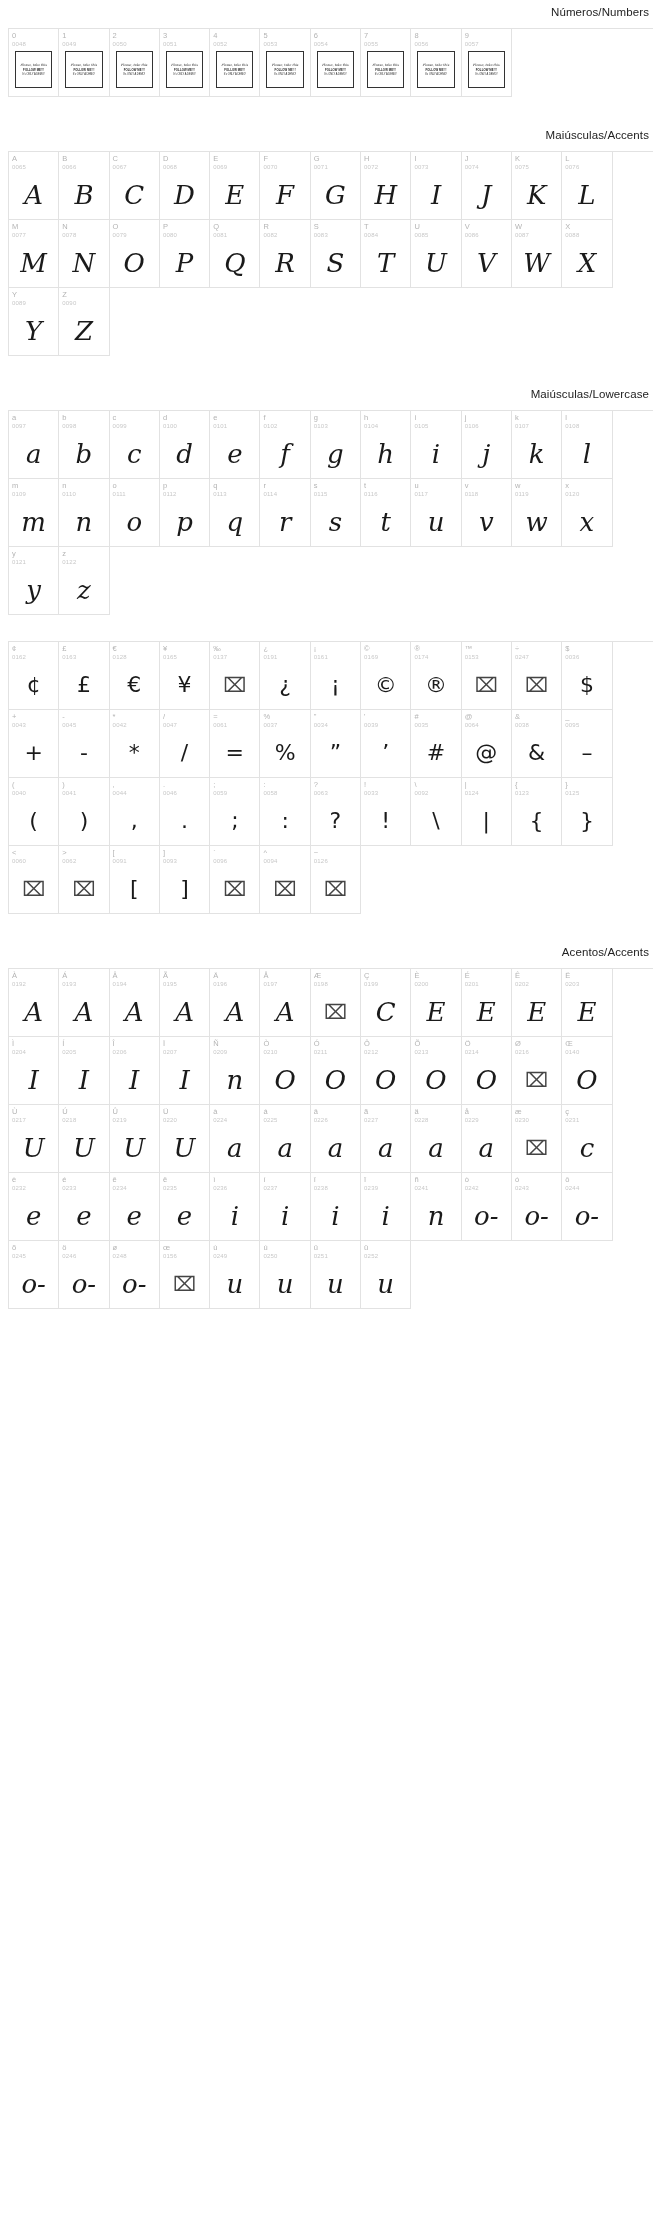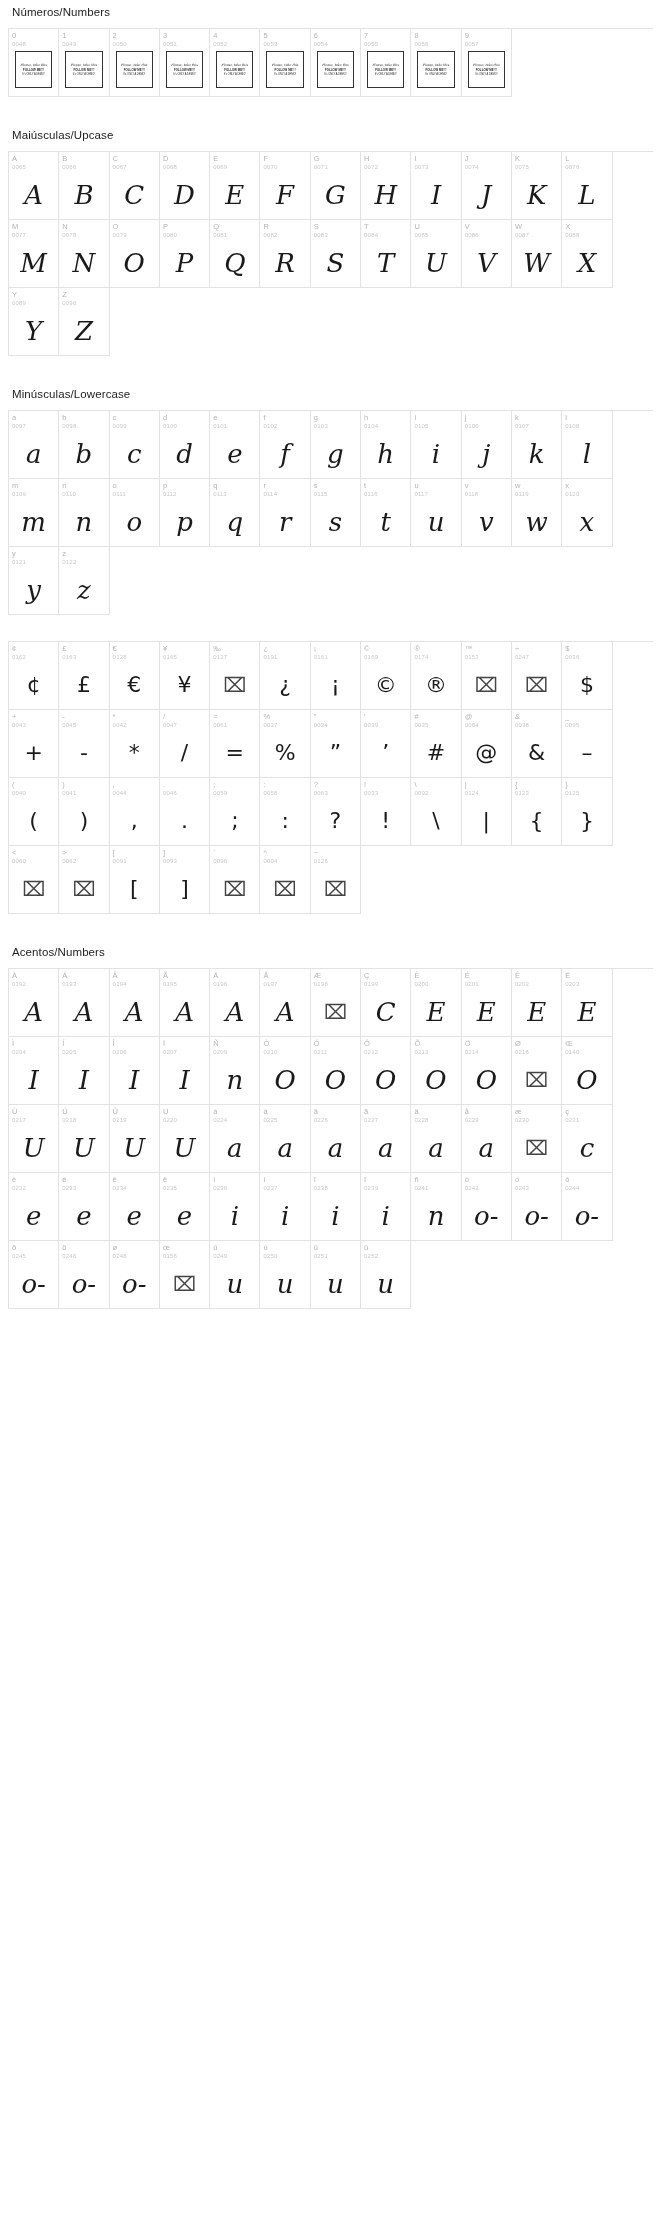--- a/index.html
+++ b/index.html
@@ -13,20 +13,21 @@
     width: 661px;
     min-height: 2238px;
     position: relative;
   }
   .page {
     width: 661px;
     padding: 0 8px;
   }
   .section {
     margin-bottom: 10px;
+    text-align: right;
   }
   .section-title {
     font-size: 11.5px;
     color: #222;
     padding: 6px 4px 10px 4px;
     letter-spacing: 0.1px;
   }
   .grid {
     display: flex;
     flex-wrap: wrap;
@@ -221,21 +222,21 @@
             <div class="numglyph">
               <div class="l1">Please, take this</div>
               <div class="l2">FOLLOW ME!!!</div>
               <div class="l3">It's ONLY A DEMO!</div>
             </div>
           </div>
         </div>
         <div class="spacer"></div>
       </div>
       <div class="section">
-        <div class="section-title">Maiúsculas/Upcase</div>
+        <div class="section-title">Maiúsculas/Accents</div>
         <div class="grid">
           <div class="cell">
             <div class="char-name">A</div>
             <div class="char-code">0065</div>
             <div class="glyph">A</div>
           </div>
           <div class="cell">
             <div class="char-name">B</div>
             <div class="char-code">0066</div>
             <div class="glyph">B</div>
@@ -357,21 +358,21 @@
           </div>
           <div class="cell">
             <div class="char-name">Z</div>
             <div class="char-code">0090</div>
             <div class="glyph">Z</div>
           </div>
         </div>
         <div class="spacer"></div>
       </div>
       <div class="section">
-        <div class="section-title">Minúsculas/Lowercase</div>
+        <div class="section-title">Maiúsculas/Lowercase</div>
         <div class="grid">
           <div class="cell">
             <div class="char-name">a</div>
             <div class="char-code">0097</div>
             <div class="glyph">a</div>
           </div>
           <div class="cell">
             <div class="char-name">b</div>
             <div class="char-code">0098</div>
             <div class="glyph">b</div>
@@ -713,21 +714,21 @@
           </div>
           <div class="cell">
             <div class="char-name">~</div>
             <div class="char-code">0126</div>
             <div class="glyph box">⌧</div>
           </div>
         </div>
         <div class="spacer"></div>
       </div>
       <div class="section">
-        <div class="section-title">Acentos/Numbers</div>
+        <div class="section-title">Acentos/Accents</div>
         <div class="grid">
           <div class="cell">
             <div class="char-name">À</div>
             <div class="char-code">0192</div>
             <div class="glyph">A</div>
           </div>
           <div class="cell">
             <div class="char-name">Á</div>
             <div class="char-code">0193</div>
             <div class="glyph">A</div>

